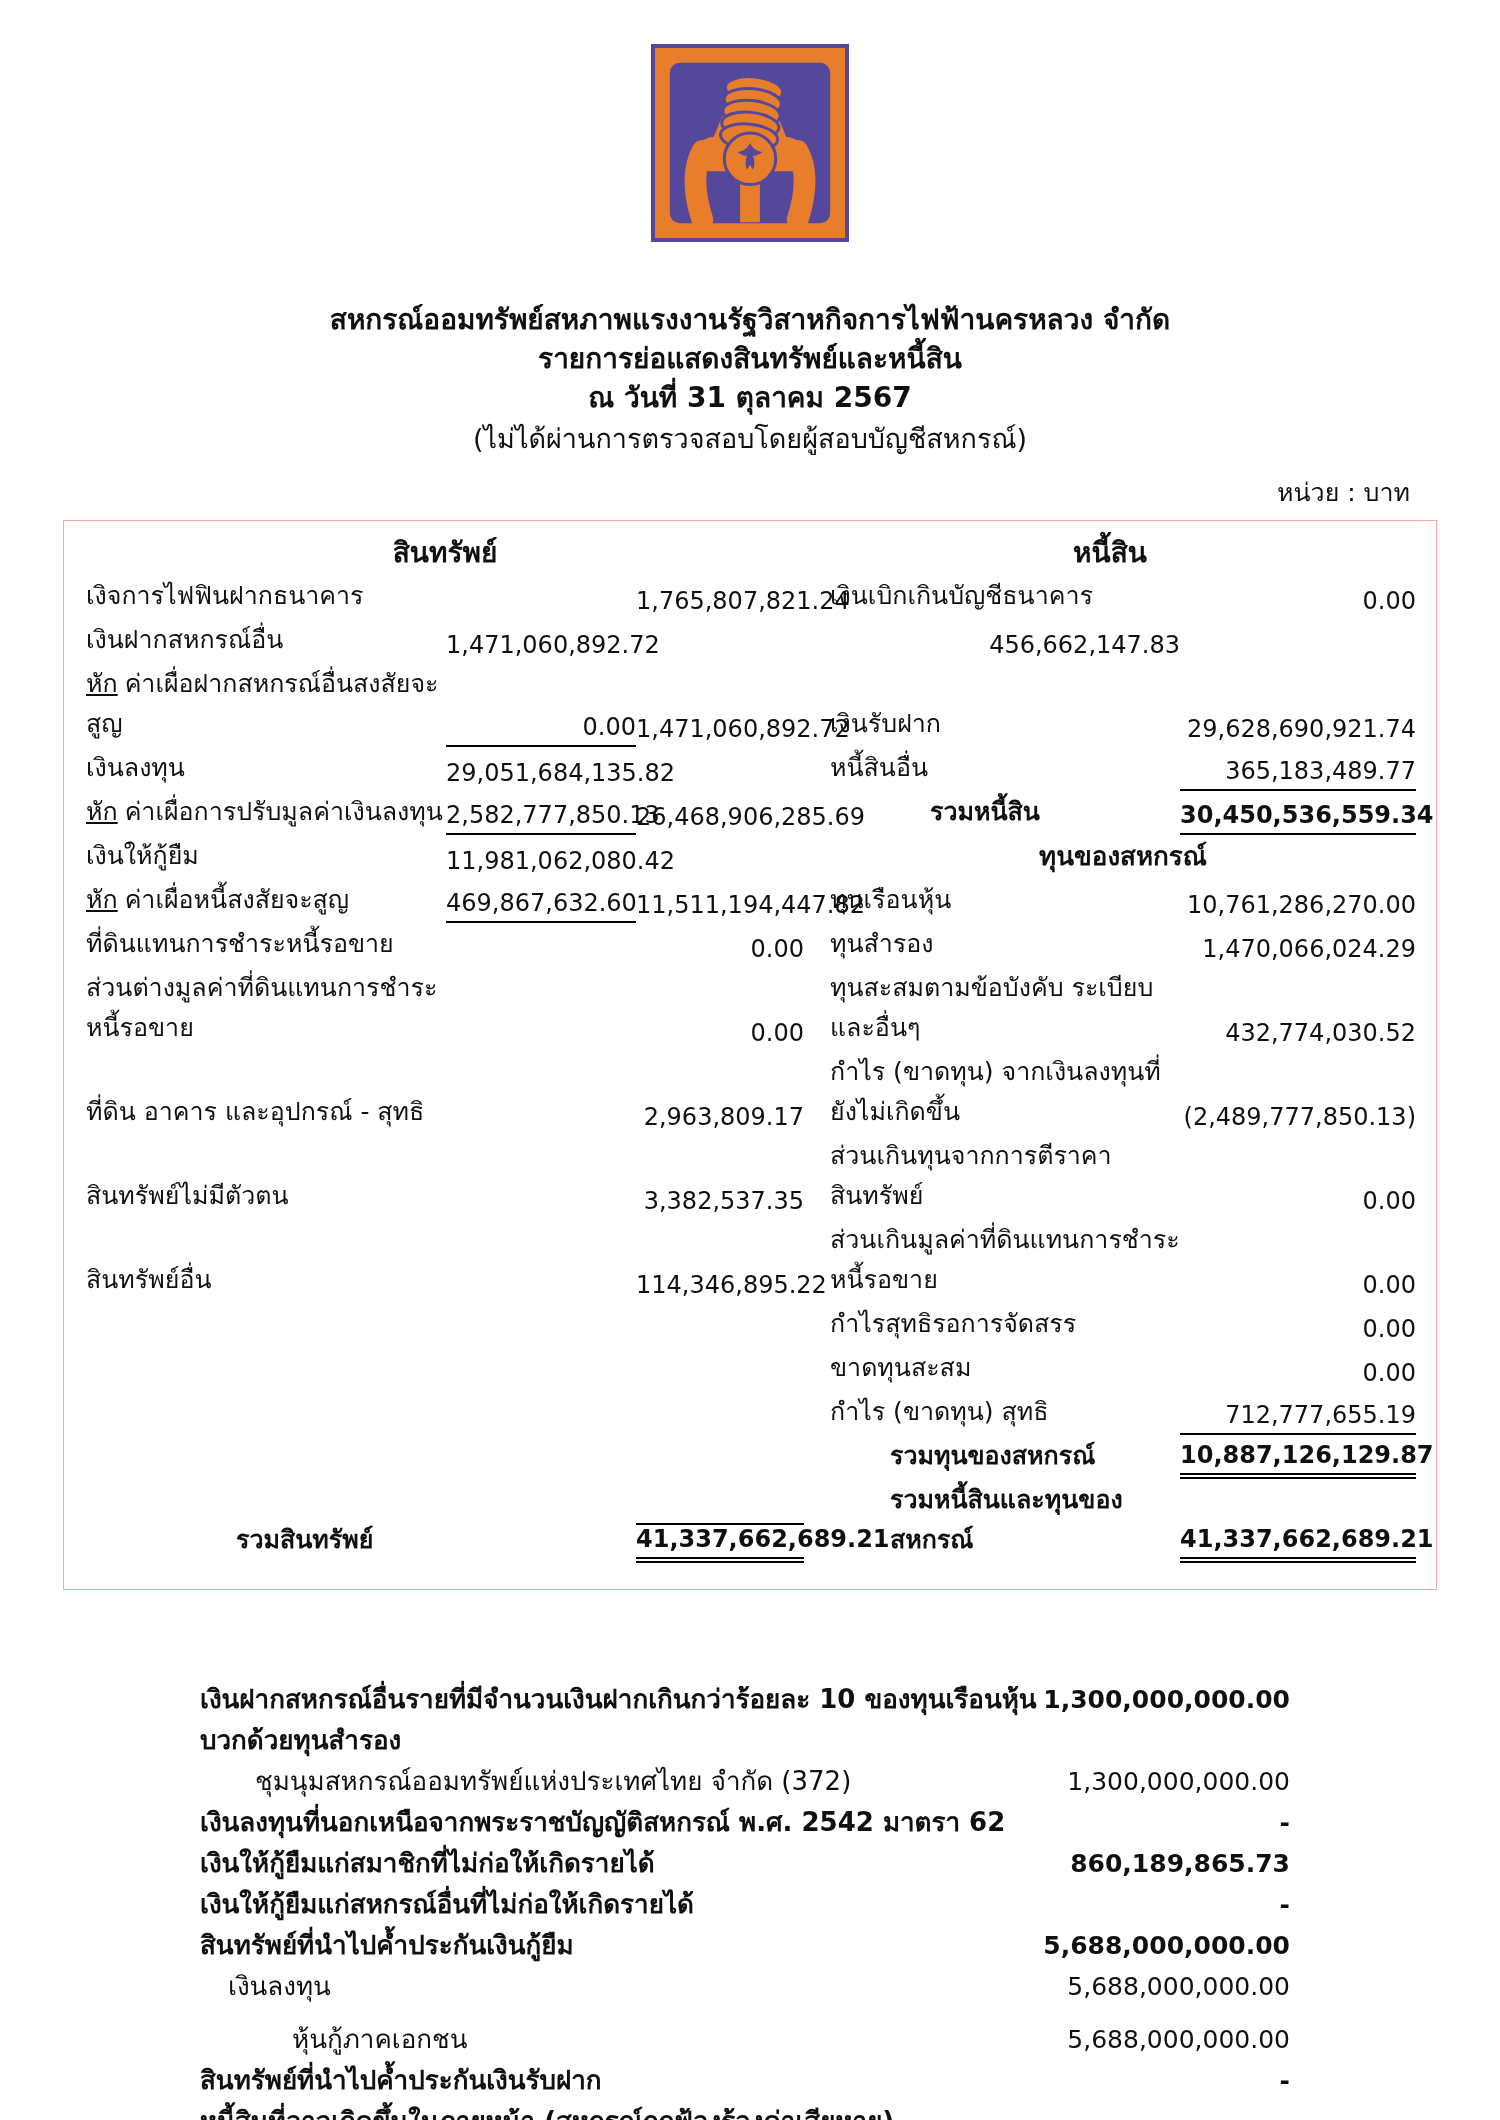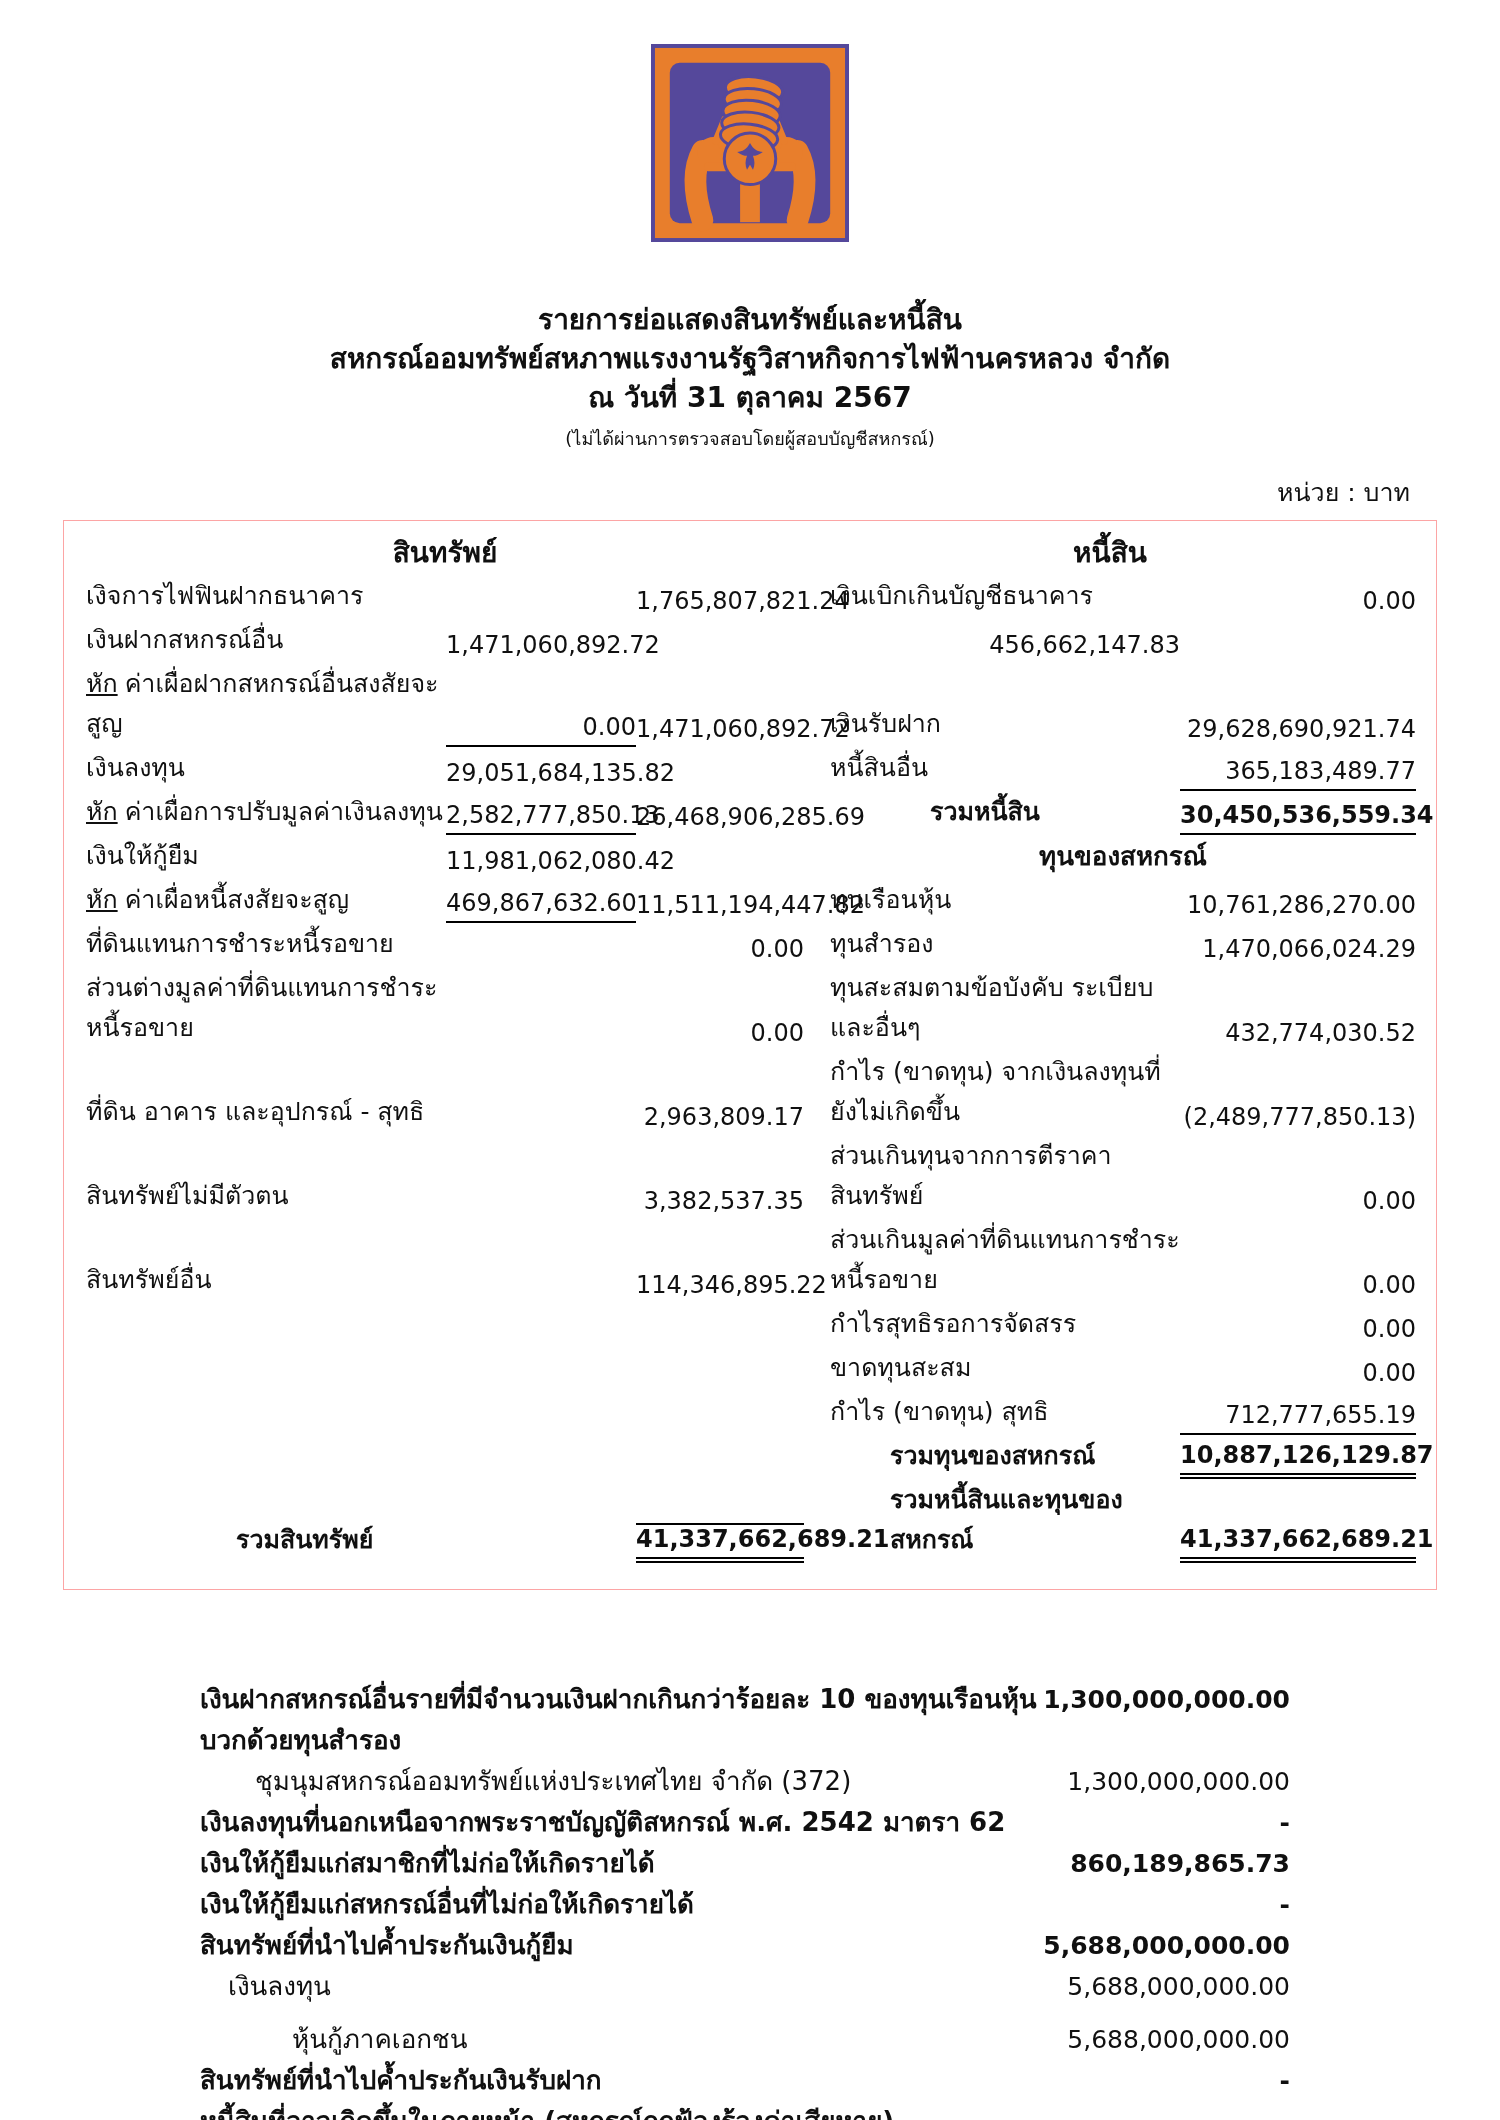--- a/index.html
+++ b/index.html
@@ -6,21 +6,21 @@
   body{
     width:1500px;height:2120px;background:#ffffff;color:#101010;
     font-family:"DejaVu Sans","Liberation Sans",sans-serif;
     position:relative;overflow:hidden;
   }
   
   .logo-wrap{width:198px;height:198px;margin:44px auto 0;}
   
   .titles{text-align:center;margin-top:58px;line-height:39px;}
   .titles .t{font-size:28px;font-weight:700;}
-  .titles .note{font-size:18px;font-weight:400;margin-top:2px;}
+  .titles .note{font-size:27px;font-weight:400;margin-top:2px;}
   
   .unit{ text-align:right;margin:14px 90px 8px 0;font-size:25px;}
   
   .bs{margin:0 63px;border:1px solid #fca5a5;padding:8px 16px 26px 22px;}
   .bs-row{display:grid;grid-template-columns:360px 190px 168px 26px 350px 236px;
           min-height:36.5px;align-items:end;}
   .bs-row.hdr{min-height:46px;align-items:center;}
   .h-assets{grid-column:1/4;text-align:center;font-size:28px;font-weight:700;}
   .h-liab{grid-column:4/7;text-align:center;font-size:28px;font-weight:700;}
   .lab{font-size:25px;padding-bottom:4px;}
@@ -79,22 +79,22 @@
       <ellipse cx="100" cy="82" rx="29" ry="13" fill="#E87E2C" stroke="#55489B" stroke-width="3"></ellipse>
       <ellipse cx="100" cy="94" rx="29" ry="13" fill="#E87E2C" stroke="#55489B" stroke-width="3"></ellipse>
     </g>
     <circle cx="100" cy="116" r="26" fill="#E87E2C" stroke="#55489B" stroke-width="3"></circle>
 
     <path d="M100,100 c-3,6 -8,9 -13,9 c4,3 7,4 10,4 c-2,5 -2,10 0,14 l3,-5 l3,5 c2,-4 2,-9 0,-14 c3,0 6,-1 10,-4 c-5,0 -10,-3 -13,-9 z" fill="#55489B"></path>
   </svg>
 </div>
 
 <div class="titles">
+  <div class="t">สหกรณ์ออมทรัพย์สหภาพแรงงานรัฐวิสาหกิจการไฟฟ้านครหลวง จำกัด</div>
   <div class="t">รายการย่อแสดงสินทรัพย์และหนี้สิน</div>
-  <div class="t">สหกรณ์ออมทรัพย์สหภาพแรงงานรัฐวิสาหกิจการไฟฟ้านครหลวง จำกัด</div>
   <div class="t">ณ วันที่ 31 ตุลาคม 2567</div>
   <div class="note">(ไม่ได้ผ่านการตรวจสอบโดยผู้สอบบัญชีสหกรณ์)</div>
 </div>
 
 <div class="unit">หน่วย : บาท</div>
 
 <div class="bs">
 
   <div class="bs-row hdr">
     <div class="h-assets">สินทรัพย์</div>

